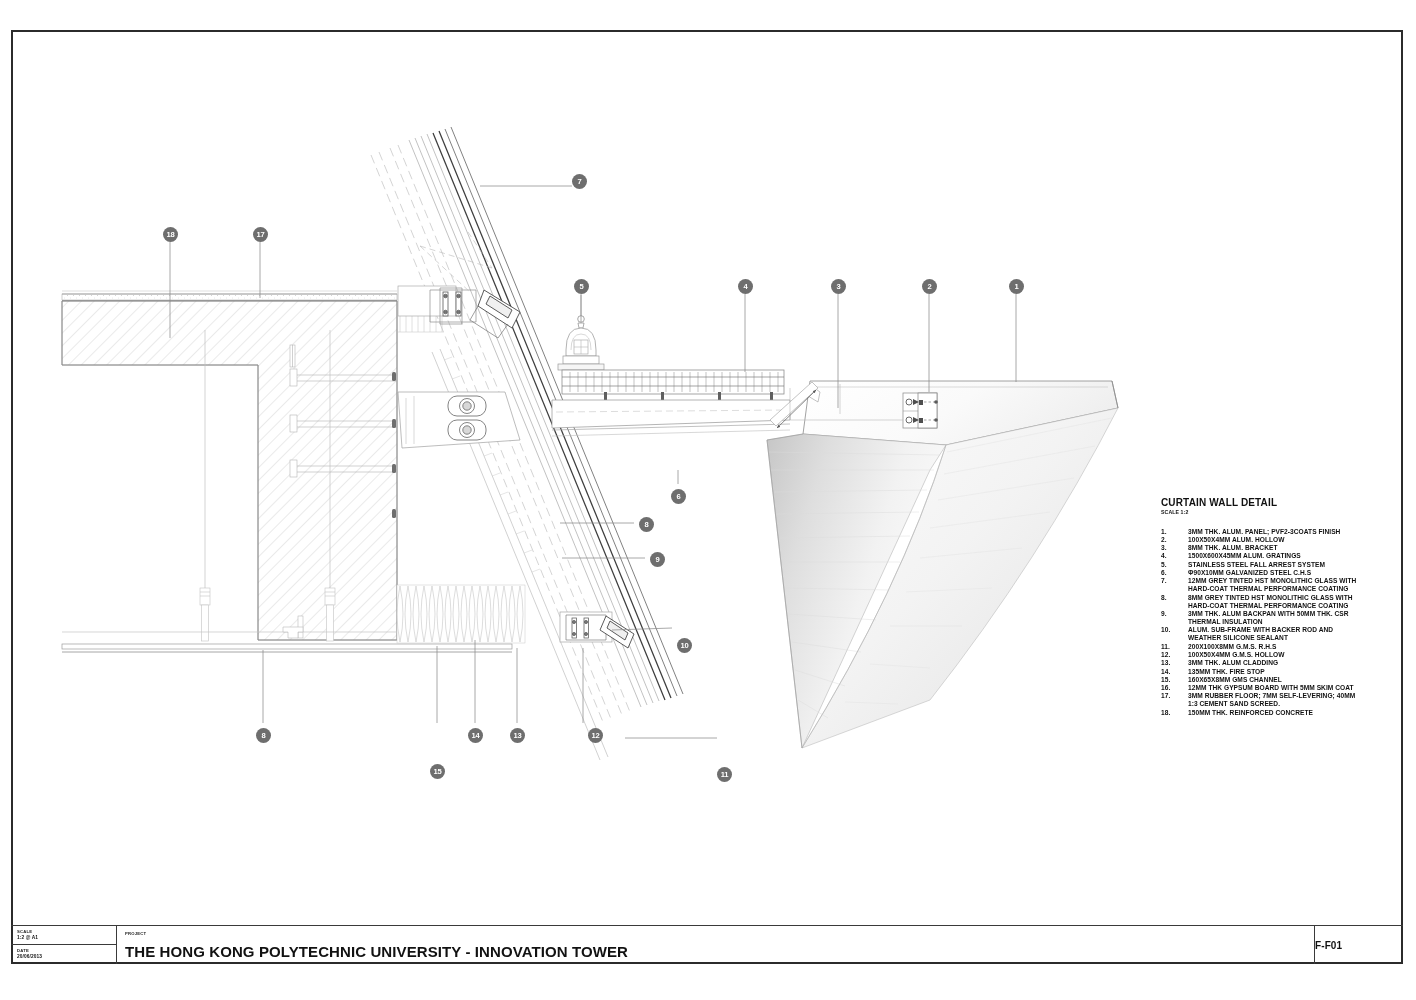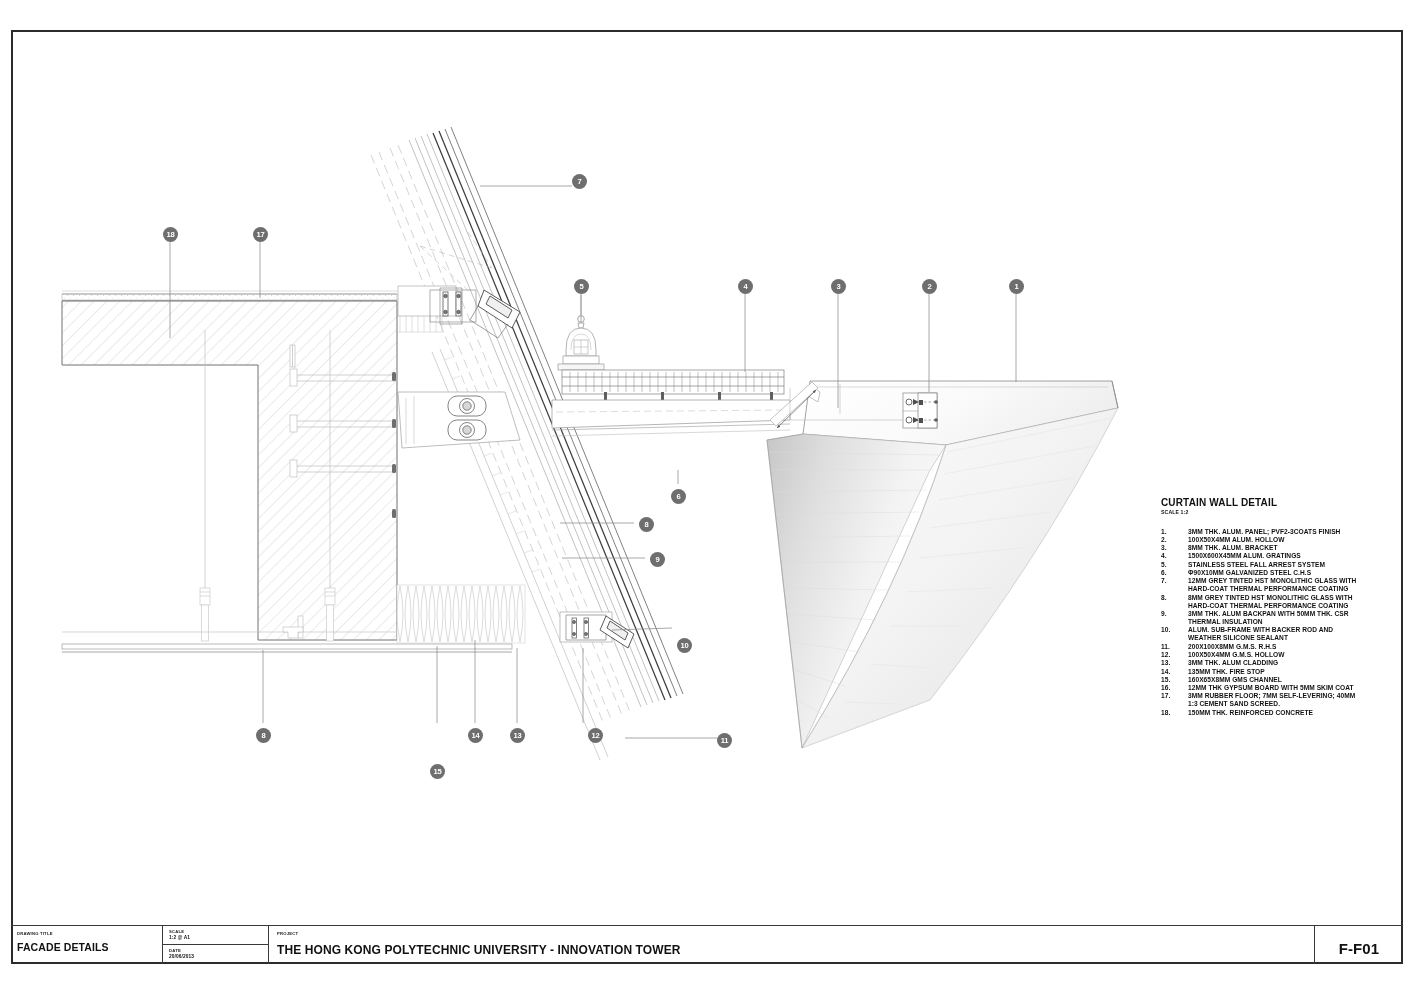--- a/index.html
+++ b/index.html
@@ -123,27 +123,26 @@
     position: relative;
     height: 50%;
     box-sizing: border-box;
   }
   #tb-scaledate .row.top { border-bottom: 1.1px solid #3a3a3a; }
   #tb-scaledate .tb-label { left: 6px; top: 2.5px; }
   #tb-scaledate .tb-value { left: 6px; top: 9px; font-size: 4.8px; }
 
   #tb-project { flex: 1 1 auto; }
   #tb-project .tb-label { left: 8px; top: 5px; }
-  #tb-project .tb-value { left: 8px; top: 17px; font-size: 12px; }
+  #tb-project .tb-value { left: 8px; top: 17px; font-size: 15px; }
 
   #tb-sheet { width: 88px; }
   #tb-sheet .tb-value {
     left: 0; right: 0; top: 14px;
-    text-align: center;
-    font-size: 15px;
+    font-size: 10px;
   }
 
   
   .callout {
     position: absolute;
     width: 15px;
     height: 15px;
     border-radius: 50%;
     background: #6e6e6e;
     color: #ffffff;
@@ -586,21 +585,21 @@
   <div class="callout" style="left:1009px;top:279px">1</div>
   <div class="callout" style="left:671px;top:489px">6</div>
   <div class="callout" style="left:639px;top:517px">8</div>
   <div class="callout" style="left:650px;top:552px">9</div>
   <div class="callout" style="left:677px;top:638px">10</div>
   <div class="callout" style="left:256px;top:728px">8</div>
   <div class="callout" style="left:430px;top:764px">15</div>
   <div class="callout" style="left:468px;top:728px">14</div>
   <div class="callout" style="left:510px;top:728px">13</div>
   <div class="callout" style="left:588px;top:728px">12</div>
-  <div class="callout" style="left:717px;top:733px">11</div>
+  <div class="callout" style="left:717px;top:767px">11</div>
 </div>
 
 <div id="legend">
   <div class="legend-title">CURTAIN WALL DETAIL</div>
   <div class="legend-scale">SCALE 1:2</div>
   <ol id="legend-list">
       <li>
         <span class="num">1.</span>
         <span class="txt">3MM THK. ALUM. PANEL; PVF2-3COATS FINISH</span>
       </li>
@@ -670,24 +669,20 @@
       </li>
       <li>
         <span class="num">18.</span>
         <span class="txt">150MM THK. REINFORCED CONCRETE</span>
       </li>
     </ol>
 </div>
 
 <div id="titleblock">
 
-  <div class="tb-cell divider" id="tb-drawing-title">
-    <div class="tb-label">DRAWING TITLE</div>
-    <div class="tb-value">FACADE DETAILS</div>
-  </div>
 
   <div class="tb-cell divider" id="tb-scaledate">
     <div class="row top">
       <div class="tb-label">SCALE</div>
       <div class="tb-value">1:2 @ A1</div>
     </div>
     <div class="row">
       <div class="tb-label">DATE</div>
       <div class="tb-value">20/06/2013</div>
     </div>

